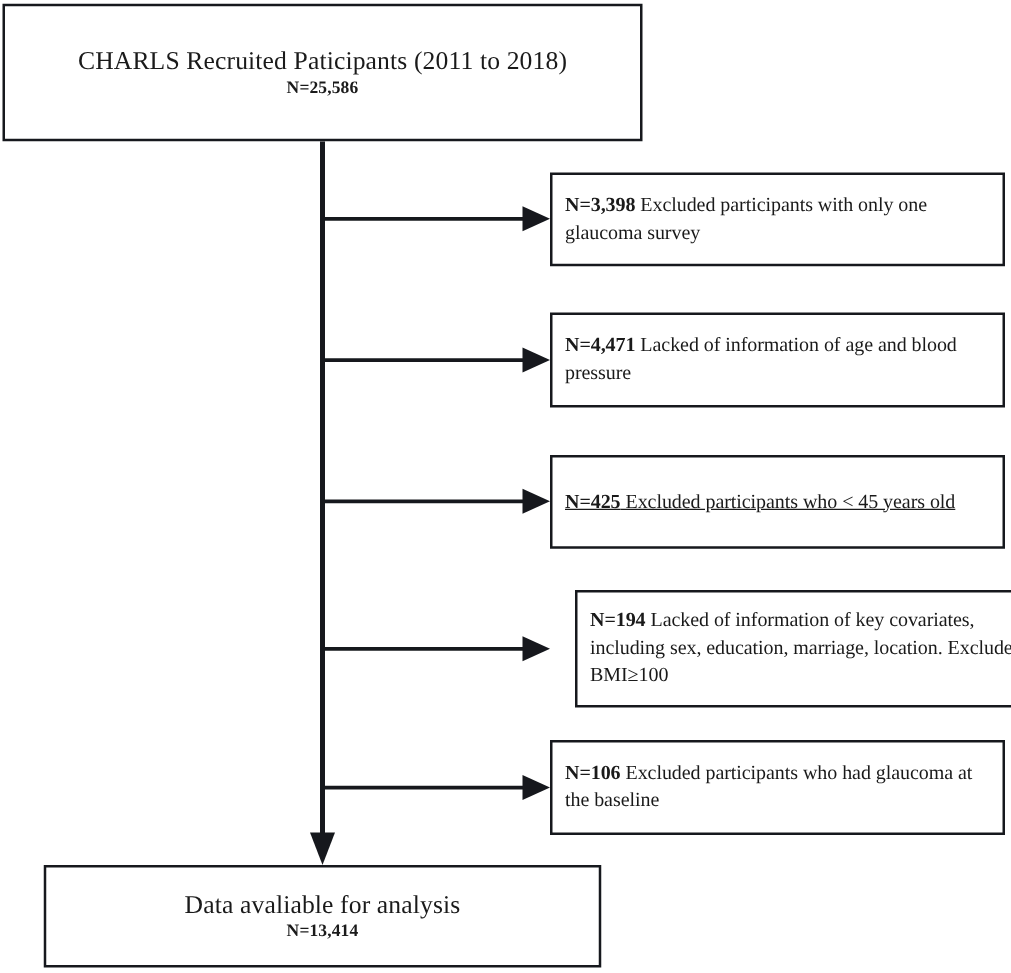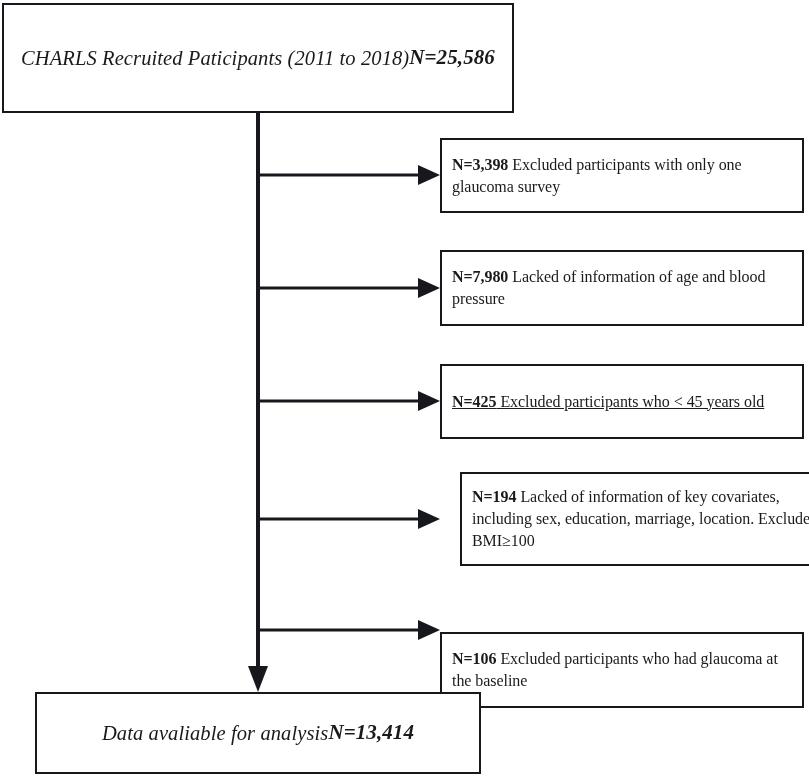--- a/index.html
+++ b/index.html
@@ -24,33 +24,32 @@
   }
   .node {
     position: absolute;
     box-sizing: border-box;
     border: 2px solid #16181d;
     background: #ffffff;
   }
   
   .node-main {
     display: flex;
-    flex-direction: row;
+    flex-direction: column;
     align-items: center;
     justify-content: center;
     text-align: center;
     line-height: 1.30;
-    font-style: italic;
   }
   .node-main .line1 {
     font-size: 20.5px;
     letter-spacing: 0.1px;
   }
   .node-main .line2 {
-    font-size: 21px;
+    font-size: 14px;
     font-weight: bold;
     letter-spacing: 0.1px;
   }
   
   .node-excl {
     display: flex;
     align-items: center;
     padding: 0 8px 0 10px;
   }
   .node-excl .excl-text {
@@ -61,21 +60,21 @@
   }
   .node-excl .excl-text b {
     font-weight: bold;
   }
   #top-box    { left: 2px;   top: 3px;   width: 512px; height: 110px; }
   #final-box  { left: 35px;  top: 692px; width: 446px; height: 82px;  }
   #excl-box-1 { left: 440px; top: 138px; width: 364px; height: 75px;  }
   #excl-box-2 { left: 440px; top: 250px; width: 364px; height: 76px;  }
   #excl-box-3 { left: 440px; top: 364px; width: 364px; height: 75px; text-decoration: underline;  }
   #excl-box-4 { left: 440px; top: 472px; width: 364px; height: 94px; margin-left: 20px;  }
-  #excl-box-5 { left: 440px; top: 592px; width: 364px; height: 76px; margin-top: 40px;  }
+  #excl-box-5 { left: 440px; top: 592px; width: 364px; height: 76px;  }
   svg.connectors {
     position: absolute;
     left: 0; top: 0;
     width: 809px; height: 778px;
     pointer-events: none;
   }
 </style>
 </head>
 <body>
 
@@ -109,21 +108,21 @@
   </div>
 
   <div class="node node-excl" id="excl-box-1">
     <div class="excl-text">
       <b>N=3,398</b><span> Excluded participants with only one glaucoma survey</span>
     </div>
   </div>
 
   <div class="node node-excl" id="excl-box-2">
     <div class="excl-text">
-      <b>N=7,980</b><span> Lacked of information of age and blood pressure</span>
+      <b>N=4,471</b><span> Lacked of information of age and blood pressure</span>
     </div>
   </div>
 
   <div class="node node-excl" id="excl-box-3">
     <div class="excl-text">
       <b>N=425</b><span> Excluded participants who &lt; 45 years old</span>
     </div>
   </div>
 
   <div class="node node-excl" id="excl-box-4">

